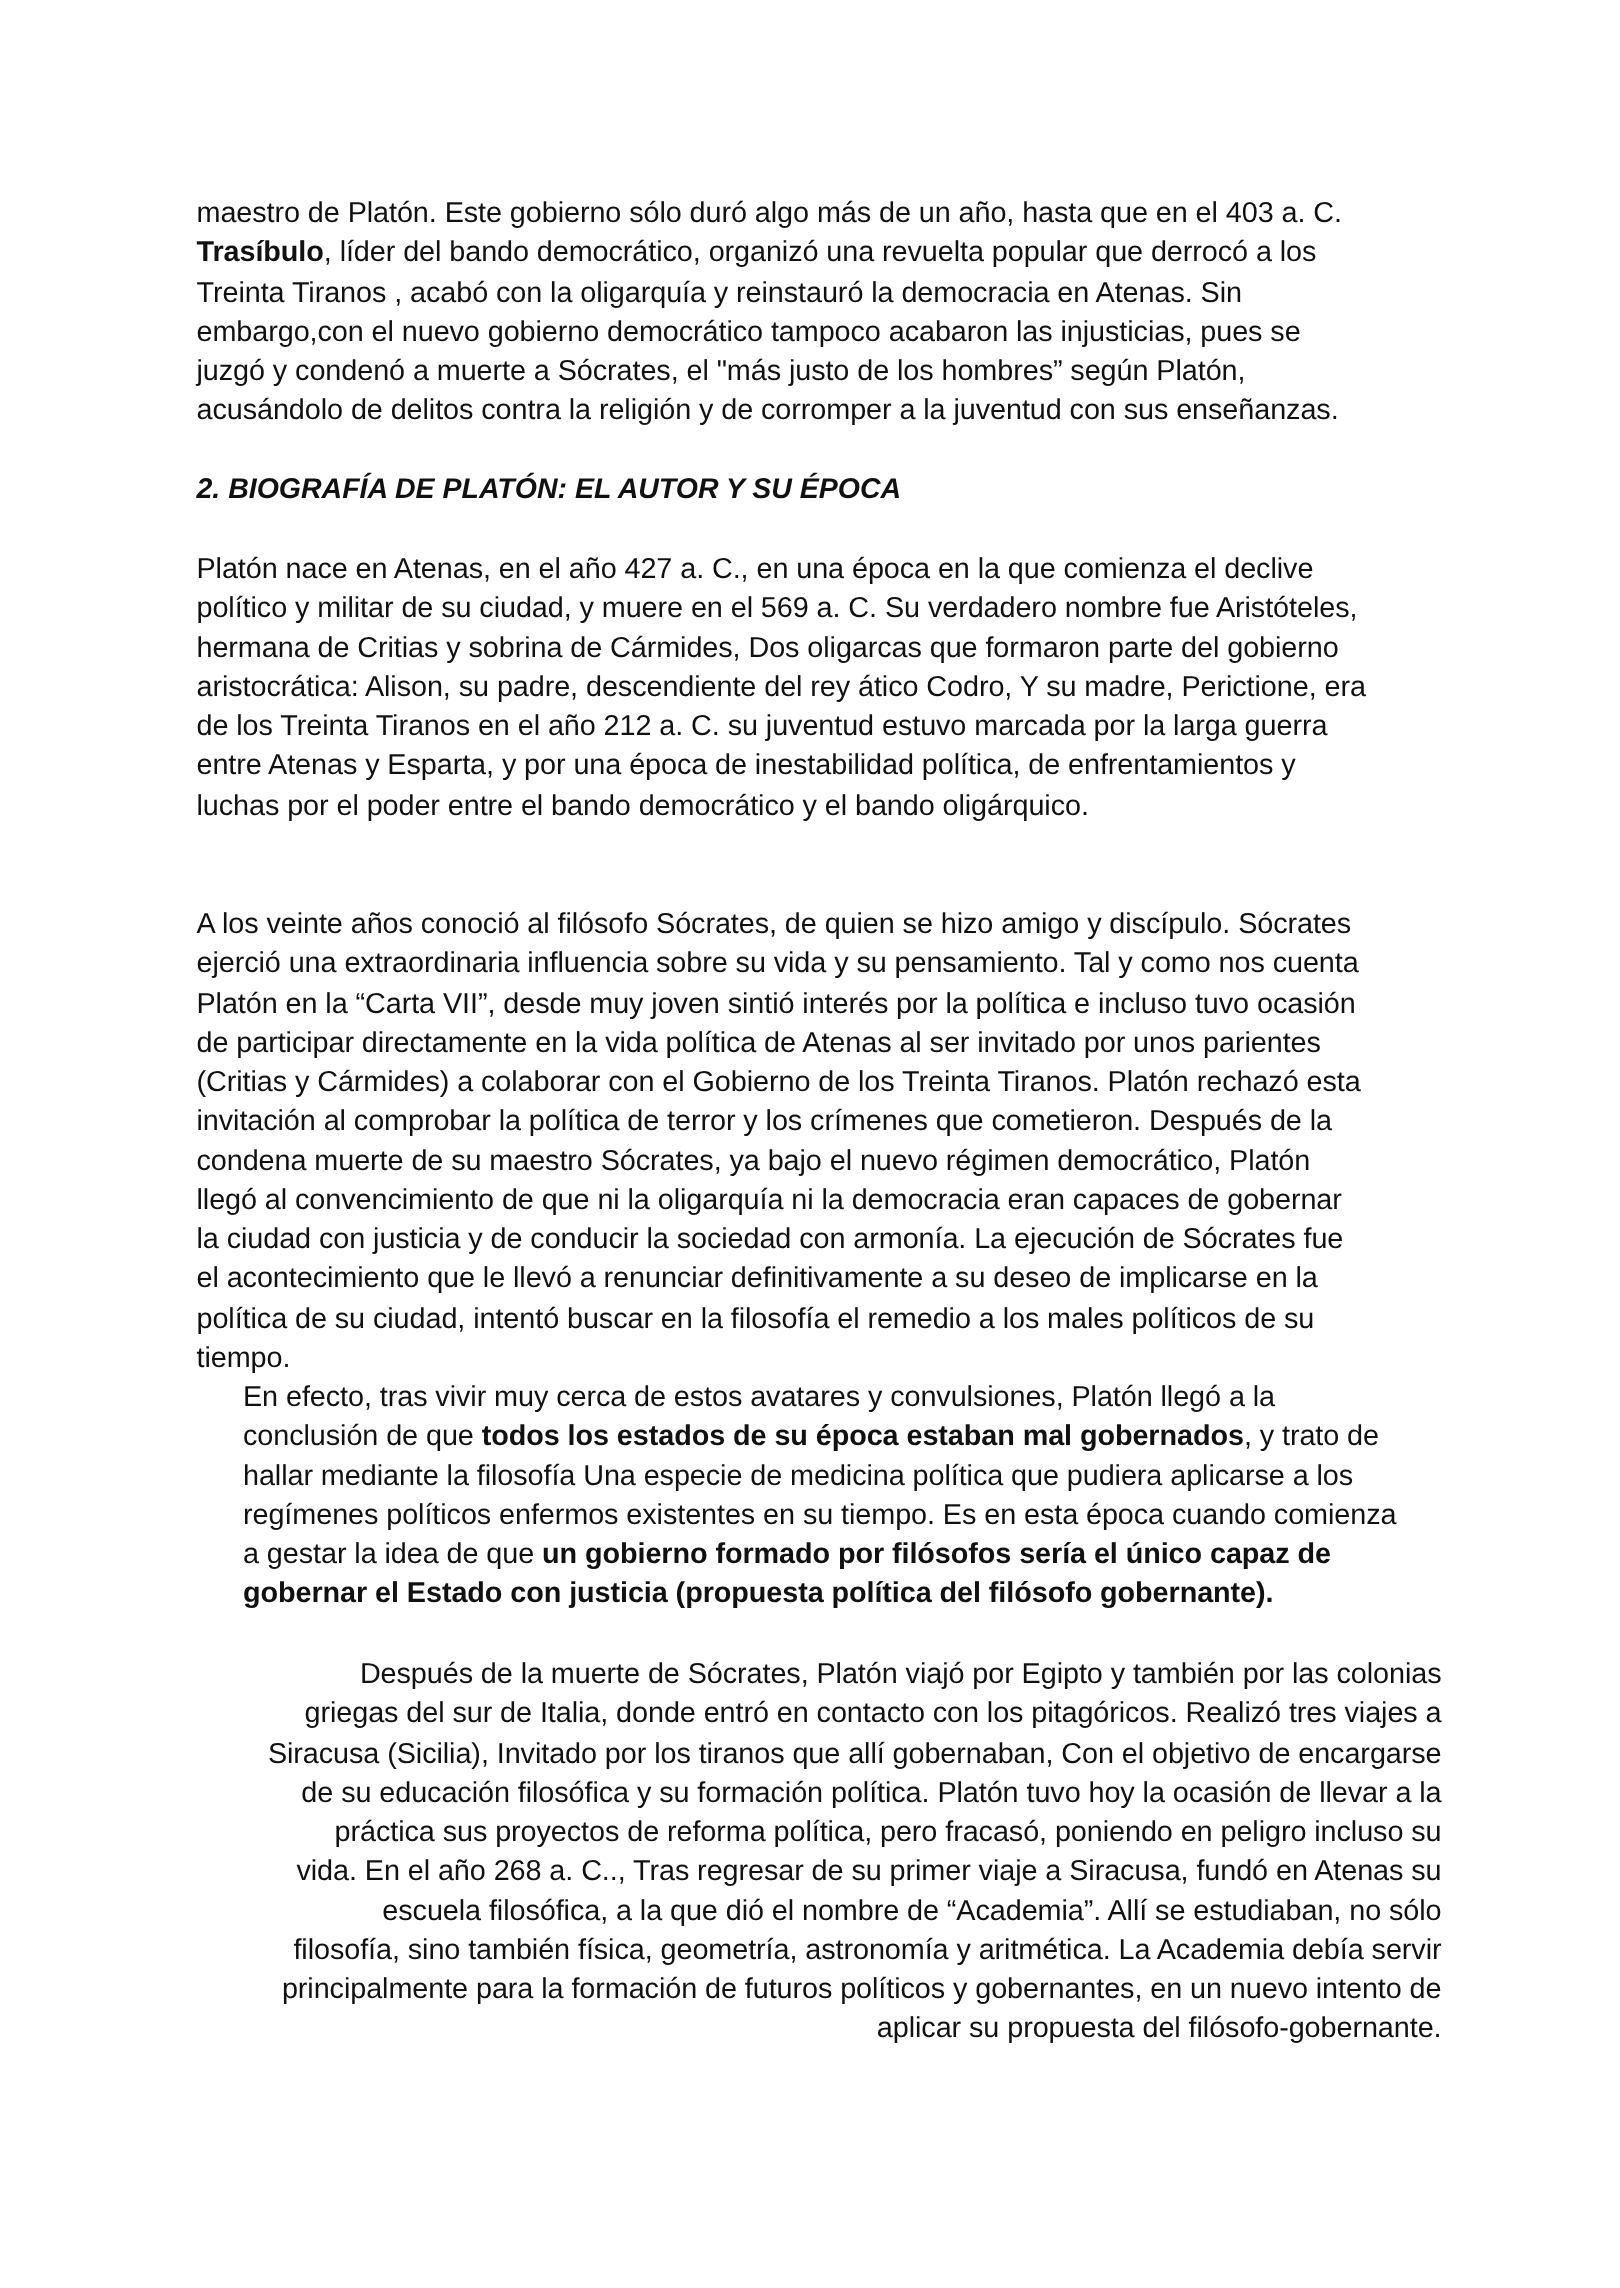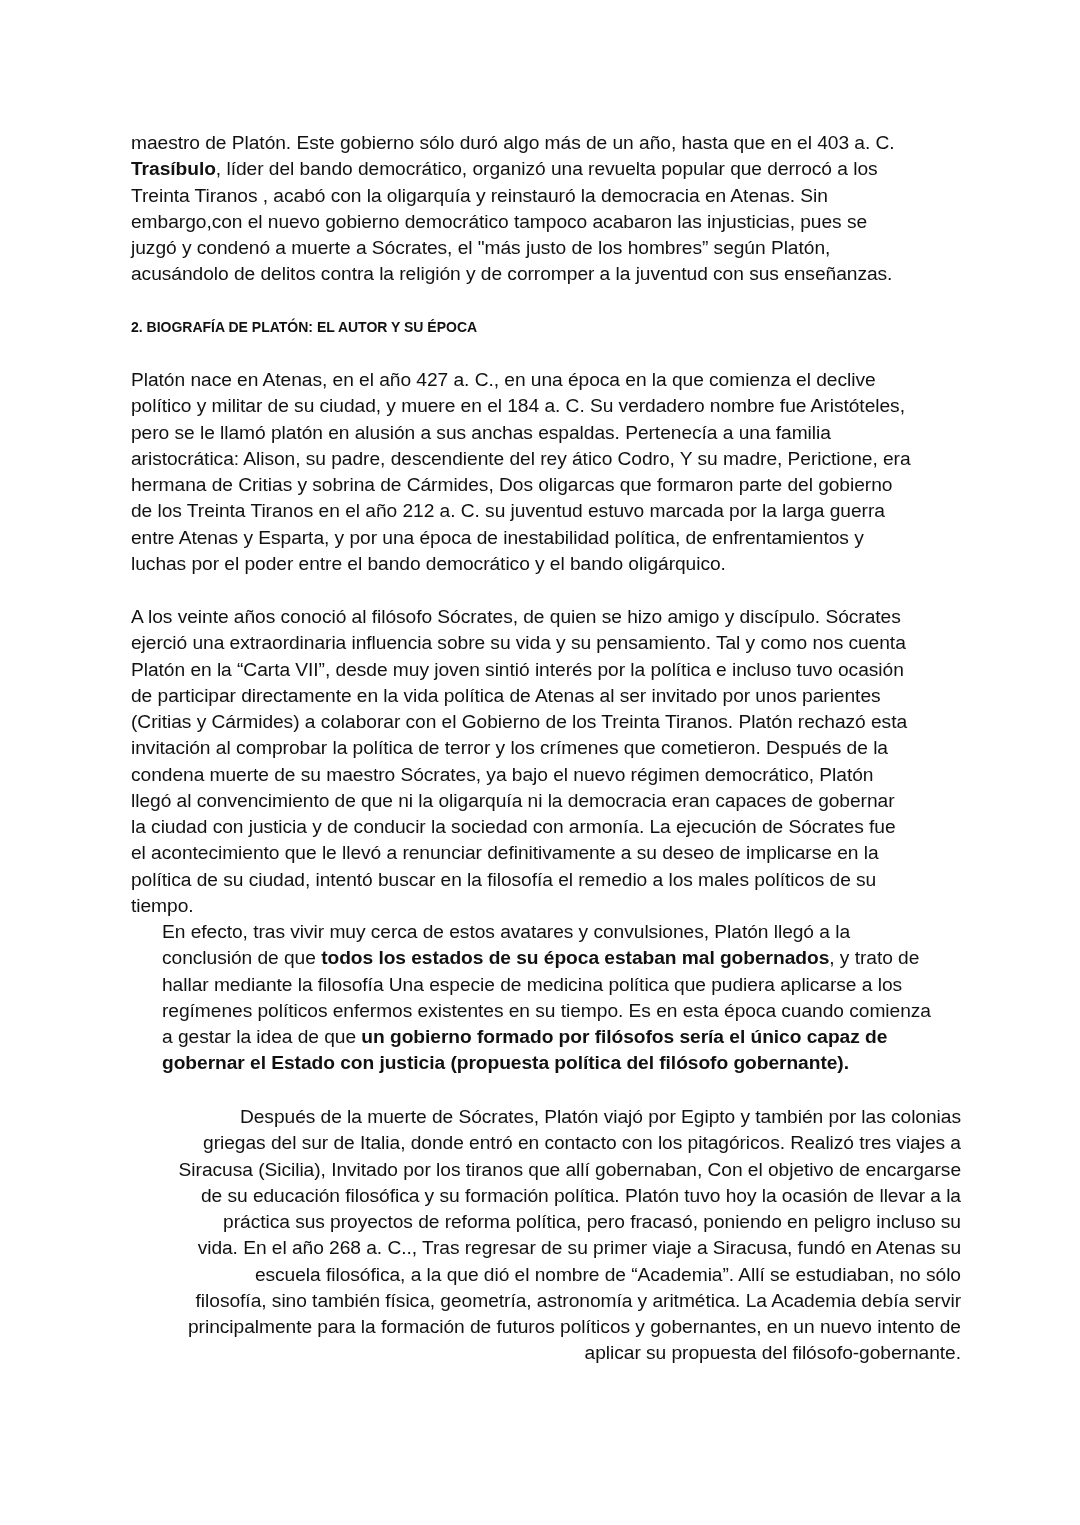--- a/index.html
+++ b/index.html
@@ -1,45 +1,44 @@
 <!DOCTYPE html>
 <html><head>
 <meta charset="utf-8">
 <style>
   html, body { margin: 0; padding: 0; background: #ffffff; }
   body { width: 1080px; height: 1525px; position: relative; overflow: hidden;
          font-family: "Liberation Sans", sans-serif; color: #111111; }
   .page { position: absolute; left: 0; top: 0; width: 1080px; height: 1154px; }
   .block { position: absolute; left: 131px; width: 830px; }
   .line { display: block; white-space: nowrap; font-size: 19.2px; line-height: 26.25px; height: 26.25px; letter-spacing: -0.05px; }
-  .heading { font-size: 14px; font-weight: bold; line-height: 26px; white-space: nowrap; }
+  .heading { font-size: 19px; font-weight: bold; line-height: 26px; white-space: nowrap; font-style: italic; }
   b { font-weight: bold; }
 </style>
 </head>
 <body>
 
 <div class="page">
 
   <div class="block" style="top:130px;">
     <span class="line">maestro de Platón. Este gobierno sólo duró algo más de un año, hasta que en el 403 a. C.</span>
     <span class="line"><b>Trasíbulo</b><span>, líder del bando democrático, organizó una revuelta popular que derrocó a los</span></span>
     <span class="line">Treinta Tiranos , acabó con la oligarquía y reinstauró la democracia en Atenas. Sin</span>
     <span class="line">embargo,con el nuevo gobierno democrático tampoco acabaron las injusticias, pues se</span>
     <span class="line">juzgó y condenó a muerte a Sócrates, el "más justo de los hombres” según Platón,</span>
     <span class="line">acusándolo de delitos contra la religión y de corromper a la juventud con sus enseñanzas.</span>
   </div>
 
   <div class="block heading" style="top:314px;">2. BIOGRAFÍA DE PLATÓN: EL AUTOR Y SU ÉPOCA</div>
 
   <div class="block" style="top:367px;">
     <span class="line">Platón nace en Atenas, en el año 427 a. C., en una época en la que comienza el declive</span>
-    <span class="line">político y militar de su ciudad, y muere en el 184 a. C. Su verdadero nombre fue Aristóteles,</span>
-    <span class="line">pero se le llamó platón en alusión a sus anchas espaldas. Pertenecía a una familia</span>
+    <span class="line">político y militar de su ciudad, y muere en el 569 a. C. Su verdadero nombre fue Aristóteles,</span>
+    <span class="line">hermana de Critias y sobrina de Cármides, Dos oligarcas que formaron parte del gobierno</span>
     <span class="line">aristocrática: Alison, su padre, descendiente del rey ático Codro, Y su madre, Perictione, era</span>
-    <span class="line">hermana de Critias y sobrina de Cármides, Dos oligarcas que formaron parte del gobierno</span>
     <span class="line">de los Treinta Tiranos en el año 212 a. C. su juventud estuvo marcada por la larga guerra</span>
     <span class="line">entre Atenas y Esparta, y por una época de inestabilidad política, de enfrentamientos y</span>
     <span class="line">luchas por el poder entre el bando democrático y el bando oligárquico.</span>
   </div>
 
   <div class="block" style="top:604px;">
     <span class="line">A los veinte años conoció al filósofo Sócrates, de quien se hizo amigo y discípulo. Sócrates</span>
     <span class="line">ejerció una extraordinaria influencia sobre su vida y su pensamiento. Tal y como nos cuenta</span>
     <span class="line">Platón en la  “Carta VII”, desde muy joven sintió interés por la política e incluso tuvo ocasión</span>
     <span class="line">de participar directamente en la vida política de Atenas al ser invitado por unos parientes</span>

